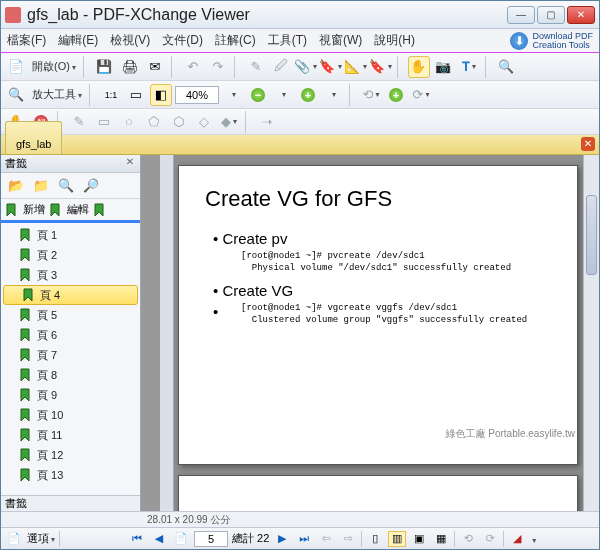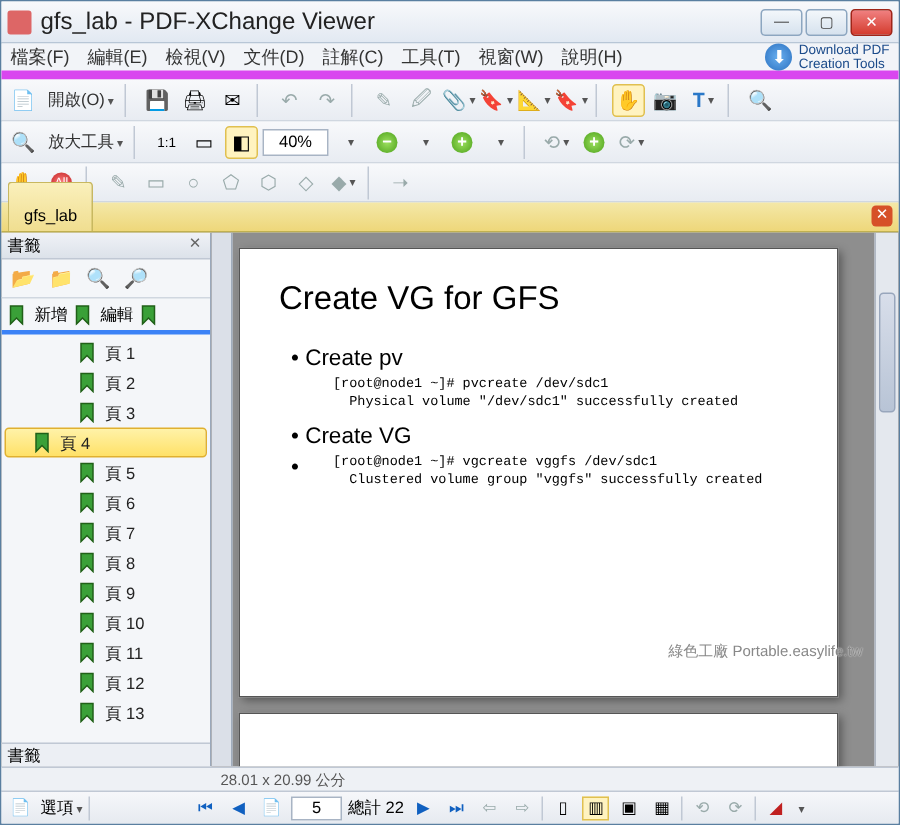--- a/index.html
+++ b/index.html
@@ -4,49 +4,49 @@
 <style>
 * { margin: 0; padding: 0; box-sizing: border-box; font-family: "Segoe UI", Tahoma, sans-serif; }
 body { background: #fff; }
 .window { width: 600px; height: 550px; border: 1px solid #5a7fa0; display: flex; flex-direction: column; background: #eef2f6; }
 .titlebar { height: 28px; background: linear-gradient(#f8f9fb, #e2e9f2); display: flex; align-items: center; padding: 0 4px; border-bottom: 1px solid #b8c6d6; }
 .titlebar .icon { width: 16px; height: 16px; background: #d66; margin-right: 6px; border-radius: 2px; }
 .titlebar .title { font-size: 16px; color: #222; flex: 1; }
 .winbtns { display: flex; gap: 2px; }
 .winbtn { width: 28px; height: 18px; border: 1px solid #8ca6c0; border-radius: 3px; background: linear-gradient(#f3f7fb,#d6e2ee); display:flex;align-items:center;justify-content:center;font-size:10px;color:#444;cursor:default;}
 .winbtn.close { background: linear-gradient(#f08080,#d43c2e); color:#fff; border-color:#a02518;}
-.menubar { height: 24px; display: flex; align-items: center; padding: 0 6px; gap: 12px; background: #f2f4f8; border-bottom: 6px solid #d946ef; font-size: 12px; }
+.menubar { height: 24px; display: flex; align-items: center; padding: 0 6px; gap: 12px; background: #f2f4f8; border-bottom: 1px solid #d946ef; font-size: 12px; }
 .menubar span { color: #333; }
 .dlbtn { margin-left: auto; display: flex; align-items: center; gap: 4px; font-size: 9px; color: #1a4a8a; line-height: 1; }
 .dlbtn .dlicon { width: 18px; height: 18px; background: radial-gradient(#6ab0f0,#2a70c0); border-radius: 50%; display:flex;align-items:center;justify-content:center;color:#fff;font-size:12px;}
 .toolbar { height: 28px; display: flex; align-items: center; padding: 2px 4px; gap: 3px; background: linear-gradient(#f8f9fb,#e8ecf2); border-bottom: 1px solid #d0d7e0; }
 .tbtn { width: 22px; height: 22px; display:flex;align-items:center;justify-content:center; border-radius:3px; font-size:13px;}
 .tsep { width: 6px; height: 22px; border-left: 1px solid #c0c8d4; margin: 0 2px; }
 .tlabel { font-size: 11px; color: #333; padding: 0 2px; }
 .tdrop::after { content:"▾"; font-size:8px; color:#555; margin-left:2px;}
 .zoom-input { width: 44px; height: 18px; font-size: 11px; border: 1px solid #a8b4c4; text-align: center; background:#fff;}
 .green-dot { width:14px;height:14px;border-radius:50%;background:radial-gradient(#9de060,#4aa018);display:inline-block;}
 .green-dot.minus::after,.green-dot.plus::after{color:#fff;font-size:11px;line-height:14px;display:block;text-align:center;font-weight:bold;}
 .green-dot.minus::after{content:"−";}
 .green-dot.plus::after{content:"+";}
 .toolbar3 { height: 26px;}
 .redball { width:14px;height:14px;border-radius:50%;background:radial-gradient(#ff8080,#c02020);display:inline-block;font-size:8px;color:#fff;text-align:center;line-height:14px;}
 .tabstrip { height: 20px; background: linear-gradient(#f4e8a8,#eed77a); border-bottom:1px solid #c0b050; display:flex; align-items:flex-end; padding-left:4px; position:relative;}
 .tab { height:18px; background:linear-gradient(#faf0bc,#f0de90); border:1px solid #c8b860; border-bottom:none; padding:16px 10px; font-size:11px; border-radius:3px 3px 0 0;}
 .tabclose { position:absolute; right:4px; top:2px; width:14px;height:14px;background:#d65028;border-radius:3px;color:#fff;font-size:10px;text-align:center;line-height:13px;}
-.workarea { flex:1; display:flex; background:#999; overflow:hidden; min-height:0;}
+.workarea { flex:1; display:flex; background:#999; overflow:hidden; min-height:0;gap:19px;}
 .sidepanel { width:140px; background:#f4f6f9; border-right:1px solid #9aa8ba; display:flex; flex-direction:column;}
 .side-title { height:18px; background:linear-gradient(#f0f2f6,#dce2ea); border-bottom:1px solid #c0c8d4; font-size:11px; padding:1px 4px; display:flex;}
 .side-title .x { margin-left:auto; width:12px;height:12px;font-size:10px;text-align:center;color:#666;}
 .side-tools { height:26px; display:flex; align-items:center; gap:3px; padding:2px 4px; border-bottom:1px solid #d0d7e0;}
 .side-tools2 { height:24px; display:flex; align-items:center; gap:4px; padding:2px 4px; border-bottom:3px solid #3b82f6; font-size:11px;}
 .bmicon{width:14px;height:14px;display:inline-block;}
 .bmicon svg{width:14px;height:14px;}
 .pagelist { flex:1; overflow-y:auto; padding:2px 0;}
-.pageitem { height:20px; display:flex; align-items:center; gap:4px; padding:0 6px 0 18px; font-size:11px; color:#222;margin-left:33px;}
+.pageitem { height:20px; display:flex; align-items:center; gap:4px; padding:0 6px 0 18px; font-size:11px; color:#222;}
 .pageitem.sel { background:linear-gradient(#fff2a8,#ffe168); border:1px solid #e0b030; border-radius:3px; margin:0 2px;}
 .side-foot { height:16px; background:#eceff4; border-top:1px solid #c0c8d4; font-size:11px; padding:0 4px;}
 .docview { flex:1; background:#8e8e8e; position:relative; overflow:hidden;}
 .page { position:absolute; left:18px; top:10px; width:400px; height:300px; background:#fff; border:1px solid #555; box-shadow:2px 2px 6px rgba(0,0,0,.4); padding:20px 26px; font-family: Arial, sans-serif;}
 .page2 { top:320px; height:300px;}
 .page h1 { font-size:22px; font-weight:400; text-align:left; margin-bottom:18px;}
 .page .bullet { font-size:15px; margin:8px 0 4px 8px;}
 .page .code { font-family: "Courier New", monospace; font-size:9px; margin-left:36px; line-height:1.3; white-space:pre;}
 .watermark { position:absolute; right:24px; bottom:70px; font-size:10px; color:#888; text-shadow:0 0 1px #fff;}
 .vscroll { position:absolute; right:0; top:0; bottom:0; width:16px; background:#e4e8ee; border-left:1px solid #b0b8c4;}

